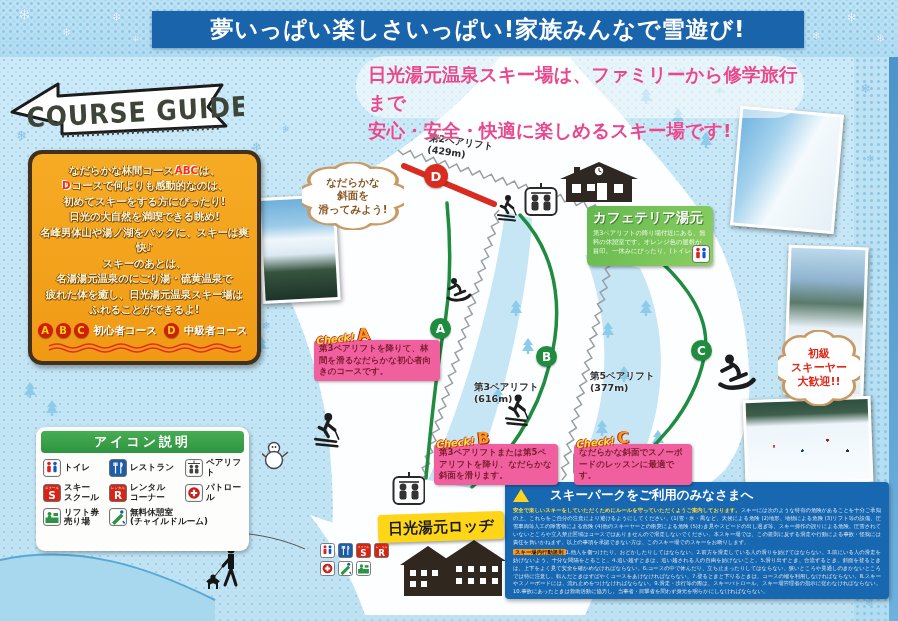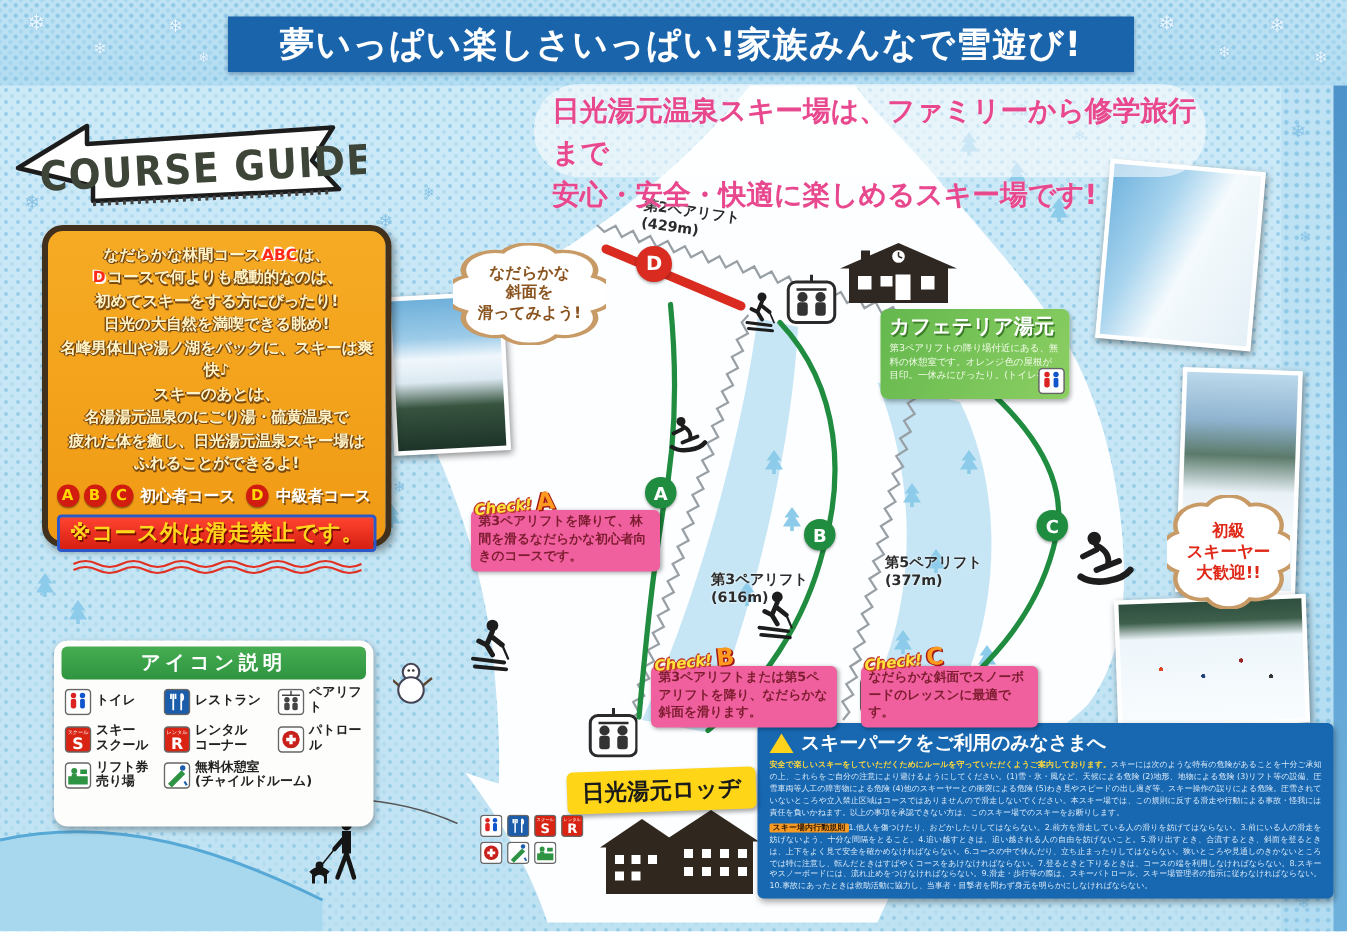--- a/index.html
+++ b/index.html
@@ -13,21 +13,21 @@
     background-position:0 0,4px 4px,0 0;}
   .abs{position:absolute;}
   .ni{pointer-events:none;}
   
   #top-strip{left:0;top:0;width:898px;height:57px;
     background:
       radial-gradient(#8ec8e6 1.2px, transparent 1.6px),
       radial-gradient(#a6d6ee 1.2px, transparent 1.6px),
       linear-gradient(#bfe3f4,#b2dcf1);
     background-size:7px 7px,7px 7px,100% 100%;background-position:0 0,3.5px 3.5px,0 0;}
-  #banner{left:152px;top:11px;width:604px;height:37px;background:#1a64ab;
+  #banner{left:152px;top:11px;width:652px;height:37px;background:#1a64ab;
     display:flex;align-items:center;justify-content:center;color:#fff;
     font-size:23px;font-weight:bold;letter-spacing:1px;box-shadow:0 1px 3px rgba(0,40,90,.4);}
   .flake{color:#eaf6ff;text-shadow:0 0 2px #7fb8dd;}
   .flake.b{color:#8ac4e6;text-shadow:none;}
   
   #right-strip{left:854px;top:57px;width:44px;height:564px;
     background:
       radial-gradient(#8ec8e6 1.2px, transparent 1.6px),
       radial-gradient(#a6d6ee 1.2px, transparent 1.6px),
       linear-gradient(#bfe3f4,#b2dcf1);
@@ -114,21 +114,21 @@
   .picto{width:18px;height:18px;flex:none;}
   .picto-sm{width:15px;height:15px;}
   
   #lodge-label{left:378px;top:513px;width:126px;height:28px;background:#ffd617;border-radius:4px;
     display:flex;align-items:center;justify-content:center;font-size:15px;font-weight:900;color:#1a1a1a;
     transform:rotate(-2deg);box-shadow:1px 2px 3px rgba(0,0,0,.35);}
   #lodge-cluster{left:320px;top:543px;width:74px;display:flex;flex-wrap:wrap;gap:3px;}
   
   #notice{left:505px;top:482px;width:384px;height:117px;background:#1767b1;border-radius:4px;
     padding:5px 8px;box-sizing:border-box;box-shadow:1px 2px 4px rgba(0,0,0,.35);}
-  #notice-hd{display:flex;align-items:center;gap:5px;color:#fff;font-weight:bold;font-size:12.5px;margin-bottom:3px;}
+  #notice-hd{display:flex;align-items:center;gap:21px;color:#fff;font-weight:bold;font-size:12.5px;margin-bottom:3px;}
   #warn-tri{width:0;height:0;border-left:8px solid transparent;border-right:8px solid transparent;
     border-bottom:13px solid #ffd21c;position:relative;}
   .nbody{font-size:5.3px;color:#d8e9f8;line-height:1.5;text-align:justify;}
   .hl1{color:#ffd83a;font-weight:bold;}
   .hl2{background:#f59a23;color:#301800;font-weight:bold;padding:0 2px;border-radius:1px;}
   
   .fig{pointer-events:none;}
 </style>
 </head>
 <body>
@@ -451,21 +451,20 @@
     <div class="dline">疲れた体を癒し、日光湯元温泉スキー場は</div>
     <div class="dline">ふれることができるよ!</div>
     <div id="desc-badges">
       <span class="cbadge">A</span>
       <span class="cbadge">B</span>
       <span class="cbadge">C</span>
       <span class="blabel">初心者コース</span>
       <span class="cbadge">D</span>
       <span class="blabel">中級者コース</span>
     </div>
-    <div id="offlimits">※コース外は滑走禁止です。</div>
     <svg width="200" height="10">
       <path d="M4,3 q8,-4 16,0 t16,0 t16,0 t16,0 t16,0 t16,0 t16,0 t16,0 t16,0 t16,0 t16,0 t16,0" stroke="#e23022" fill="none" stroke-width="1.4"></path>
       <path d="M4,7 q8,-4 16,0 t16,0 t16,0 t16,0 t16,0 t16,0 t16,0 t16,0 t16,0 t16,0 t16,0 t16,0" stroke="#e23022" fill="none" stroke-width="1.4"></path>
     </svg>
   </div>
 
   <div class="abs" id="notice">
     <div id="notice-hd">
       <span id="warn-tri"></span>
       <span>スキーパークをご利用のみなさまへ</span>

